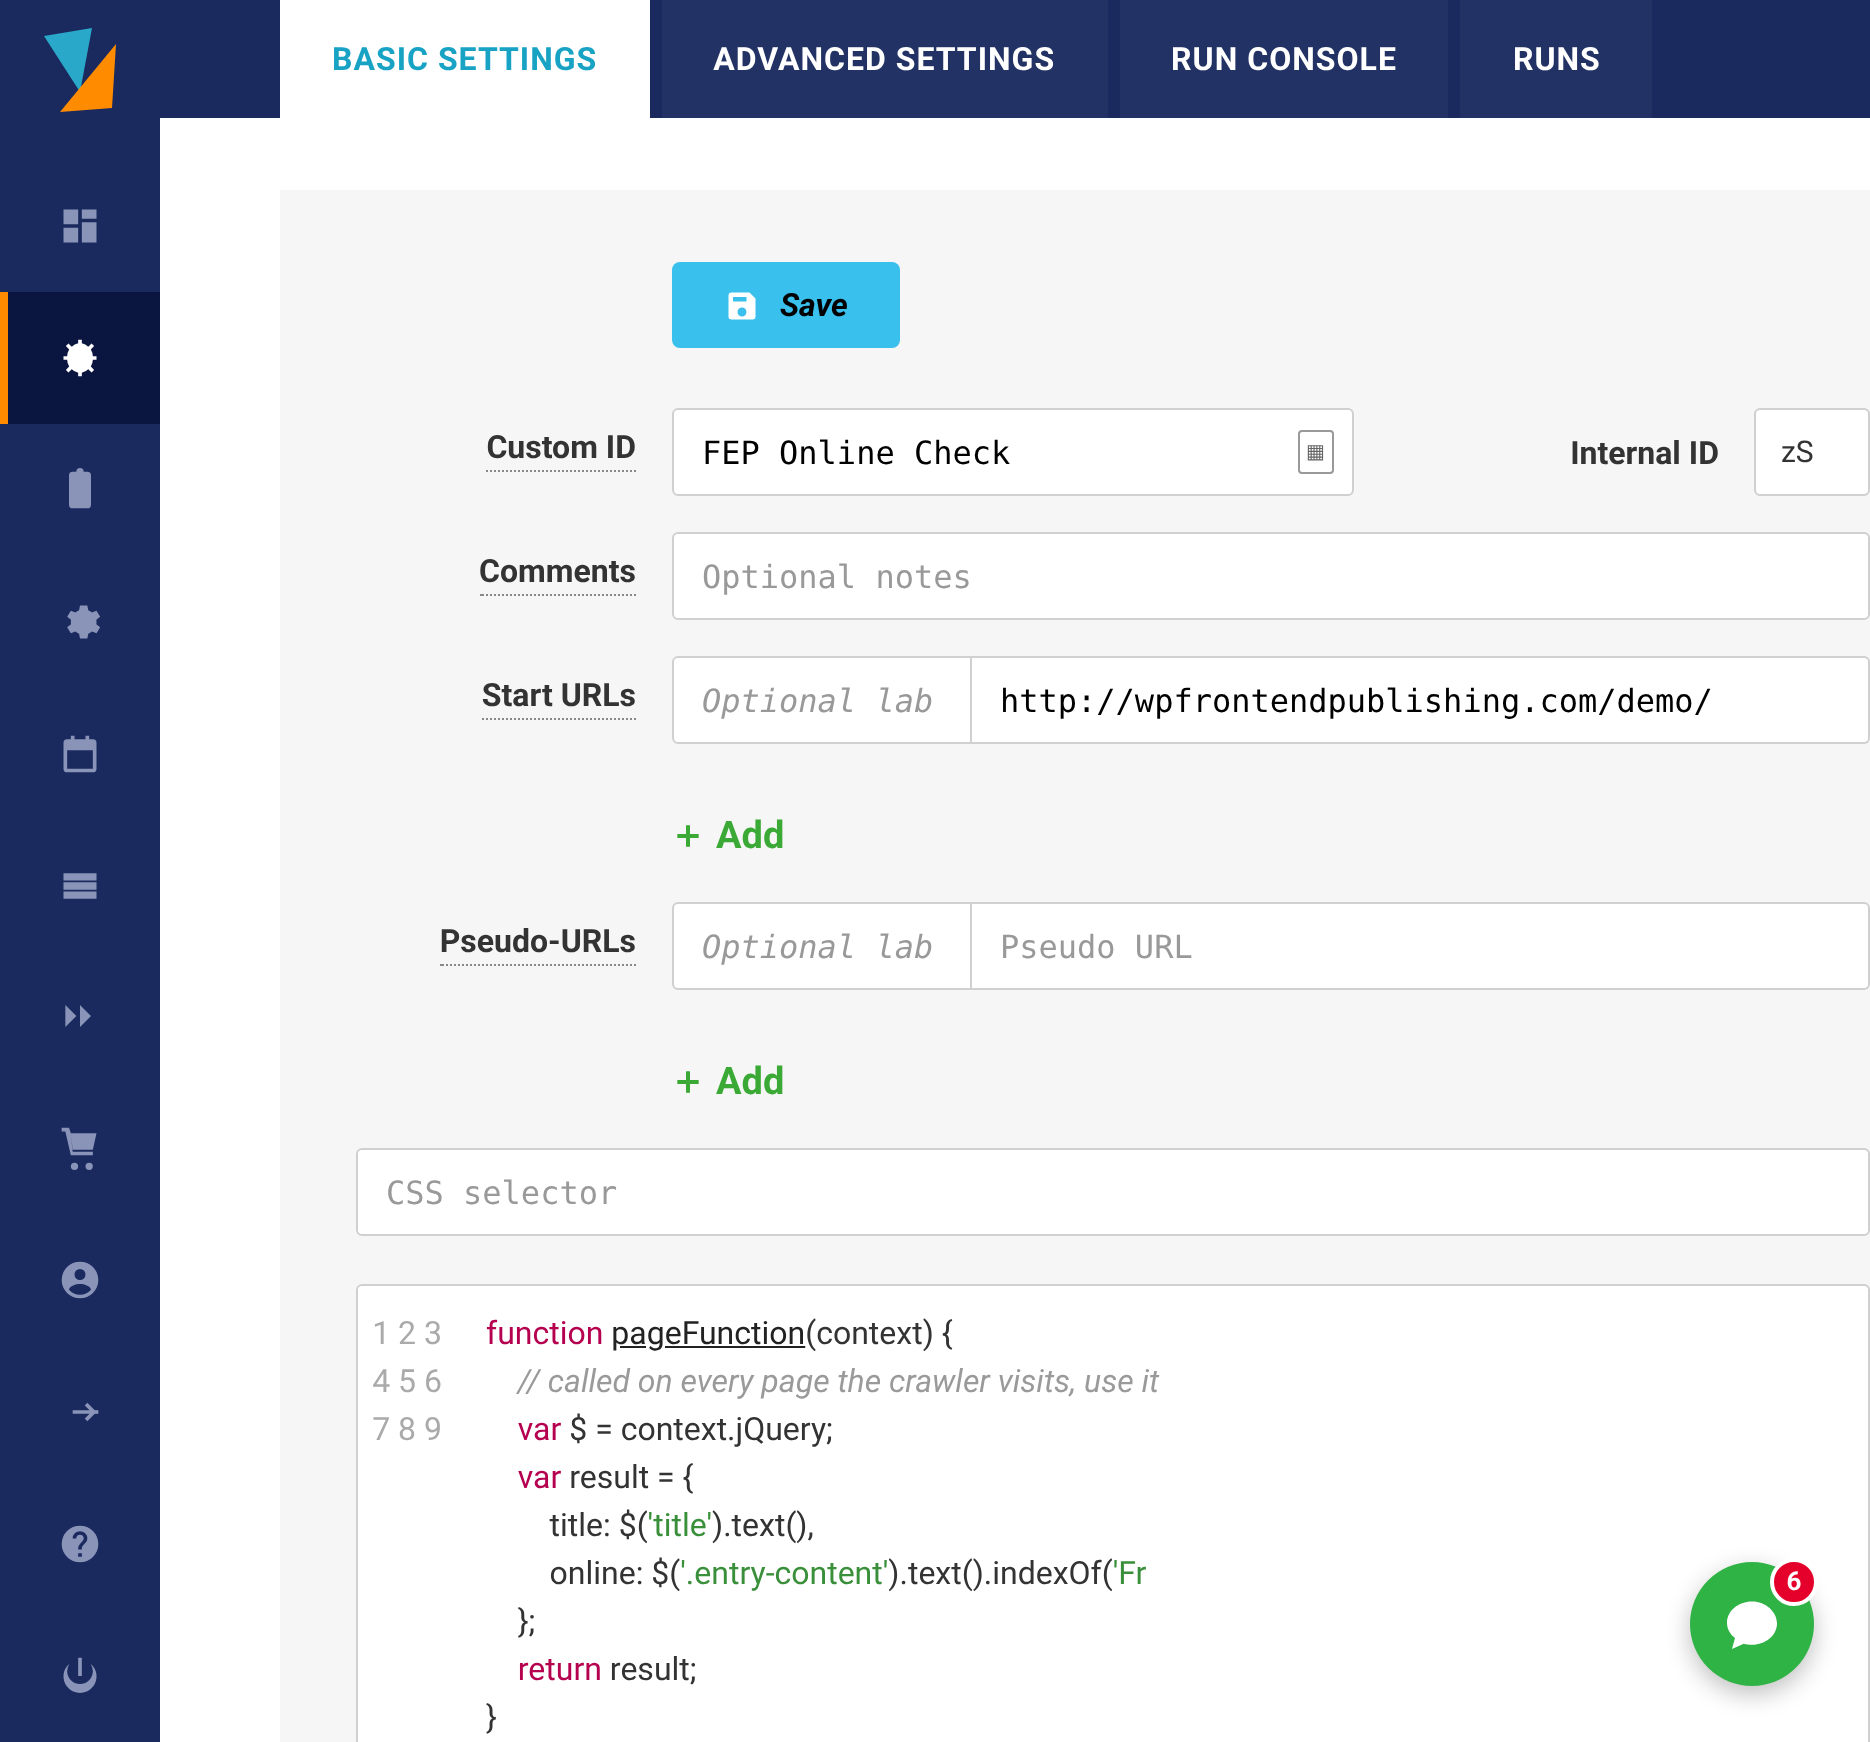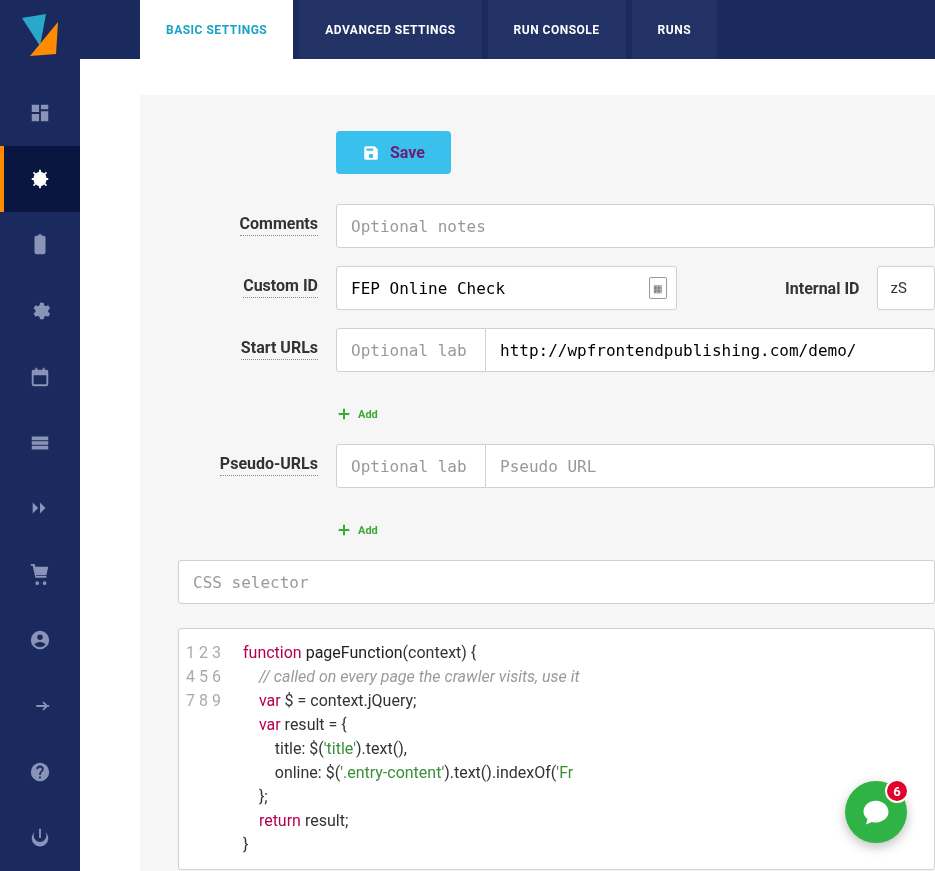--- a/index.html
+++ b/index.html
@@ -30,54 +30,54 @@
   .sidebar{position:absolute;left:0;top:0;width:80px;height:100%;background:var(--sidebar);display:flex;flex-direction:column;align-items:center;padding-top:12px;gap:0;}
   .logo{width:48px;height:48px;margin-bottom:20px;}
   .sb-item{width:100%;height:70px;display:flex;align-items:center;justify-content:center;cursor:pointer;position:relative;}
   .sb-item svg{width:22px;height:22px;fill:#8a94b8;}
   .sb-item.active{background:var(--sidebar-active);}
   .sb-item.active::before{content:"";position:absolute;left:0;top:0;bottom:0;width:4px;background:var(--orange);}
   .sb-item.active svg{fill:#fff;}
 
   
   .topbar{position:absolute;left:80px;top:0;right:0;height:59px;background:var(--navy);display:flex;align-items:flex-end;padding-left:60px;gap:6px;}
-  .tab{padding:0 26px;height:59px;display:flex;align-items:center;font-size:12px;font-weight:700;letter-spacing:.5px;color:#fff;cursor:pointer;background:rgba(255,255,255,.04);}
+  .tab{padding:0 26px;height:59px;display:flex;align-items:center;font-size:16px;font-weight:700;letter-spacing:.5px;color:#fff;cursor:pointer;background:rgba(255,255,255,.04);}
   .tab.active{background:#fff;color:var(--accent);}
 
   
   .panel-wrap{position:absolute;left:140px;top:95px;right:0;bottom:0;background:var(--panel);padding:36px 0 40px 0;overflow:hidden;}
   .panel{padding-left:38px;}
-  .save-btn{display:inline-flex;align-items:center;gap:10px;background:var(--teal-btn);color:#701a75;border:none;border-radius:4px;padding:12px 26px;font-size:16px;font-weight:700;cursor:pointer;margin-left:158px;margin-bottom:30px;}
+  .save-btn{display:inline-flex;align-items:center;gap:10px;background:var(--teal-btn);color:#000000;border:none;border-radius:4px;padding:12px 26px;font-size:16px;font-weight:700;cursor:pointer;margin-left:158px;margin-bottom:30px;font-style:italic;}
   .save-btn svg{width:18px;height:18px;fill:#fff;}
 
   .row{display:flex;align-items:flex-start;margin-bottom:18px;}
   .row .lbl-wrap{width:158px;display:flex;justify-content:flex-end;align-items:flex-start;padding-top:10px;padding-right:18px;}
   .row .lbl-wrap span{font-size:16px;font-weight:700;border-bottom:1px dotted #888;text-align:right;line-height:1.3;}
   .ctrl{flex:1;display:flex;gap:0;min-width:0;}
   input.text, .fake-input{height:44px;border:1px solid var(--border);border-radius:3px;padding:0 14px;font-size:16px;background:#fff;width:100%;}
   input.text::placeholder,.ph{color:var(--muted);}
   .mono-in{font-family:"SFMono-Regular",Consolas,Menlo,monospace;font-size:15px;}
   .group2{display:flex;width:100%;}
-  .group2 .mini{width:150px;border-top-right-radius:0;border-bottom-right-radius:0;}
+  .group2 .mini{width:150px;border-top-right-radius:0;border-bottom-right-radius:0;font-style:italic;}
   .group2 .big{flex:1;border-left:none;border-top-left-radius:0;border-bottom-left-radius:0;}
-  .add-link{display:inline-flex;align-items:center;gap:6px;color:var(--green);font-weight:700;font-size:11px;margin:16px 0 22px 158px;cursor:pointer;}
+  .add-link{display:inline-flex;align-items:center;gap:6px;color:var(--green);font-weight:700;font-size:19px;margin:16px 0 22px 158px;cursor:pointer;}
   .add-link svg{width:16px;height:16px;stroke:var(--green);stroke-width:3;fill:none;}
 
   .inline-pair{display:flex;align-items:center;gap:0;width:100%;}
   .id-box{position:relative;width:360px;}
   .id-box .chip{position:absolute;right:10px;top:50%;transform:translateY(-50%);width:18px;height:22px;border:1px solid #999;border-radius:2px;font-size:10px;display:flex;align-items:center;justify-content:center;color:#666;}
   .spacer-lbl{width:210px;text-align:right;padding:0 18px;font-size:16px;font-weight:700;}
   .mini-right{width:60px;height:44px;border:1px solid var(--border);border-radius:3px;background:#fff;display:flex;align-items:center;padding-left:12px;font-family:Consolas,monospace;font-size:15px;}
 
   
   .editor{border:1px solid var(--border);background:#fff;border-radius:3px;display:flex;font-size:16px;line-height:24px;width:100%;}
   .gutter{width:56px;text-align:right;padding:12px 14px 12px 0;color:#aaa;border-right:0;}
   .codebody{flex:1;padding:12px 0 12px 8px;white-space:pre;overflow:hidden;}
   .kw{color:var(--code-kw);}
-  .fn{color:var(--code-fn);}
+  .fn{color:var(--code-fn);text-decoration:underline;}
   .str{color:var(--code-str);}
   .cmt{color:var(--code-cmt);font-style:italic;margin-top:31px;}
 
   
   .chat{position:absolute;right:28px;bottom:28px;width:62px;height:62px;border-radius:50%;background:var(--chat);display:flex;align-items:center;justify-content:center;cursor:pointer;box-shadow:0 4px 12px rgba(0,0,0,.25);}
   .chat svg{width:30px;height:30px;fill:#fff;}
   .chat .badge{position:absolute;top:-2px;right:-2px;min-width:24px;height:24px;border-radius:12px;background:var(--badge);color:#fff;font-size:13px;font-weight:700;display:flex;align-items:center;justify-content:center;border:2px solid #fff;}
 </style>
 </head>
 <body>
@@ -173,41 +173,41 @@
     <button class="save-btn">
       <svg viewBox="0 0 24 24">
           <path d="M17 3H5a2 2 0 00-2 2v14a2 2 0 002 2h14a2 2 0 002-2V7zM12 19a3 3 0 113-3 3 3 0 01-3 3zm3-10H6V6h9z"></path>
         </svg>
       <span>Save</span>
     </button>
 
     
     <div class="row">
       <div class="lbl-wrap">
-          <span>Comments</span>
-        </div>
-      <div class="ctrl">
-        <input class="text mono-in" placeholder="Optional notes" style="">
-      </div>
-    </div>
-
-    
-    <div class="row">
-      <div class="lbl-wrap">
           <span>Custom ID</span>
         </div>
       <div class="ctrl inline-pair">
         <div class="id-box">
           <input class="text mono-in" value="FEP Online Check" style="">
           <span class="chip">▦</span>
         </div>
         <div class="spacer-lbl">Internal ID</div>
         <div class="mini-right mono">
             <span>zS</span>
           </div>
+      </div>
+    </div>
+
+    
+    <div class="row">
+      <div class="lbl-wrap">
+          <span>Comments</span>
+        </div>
+      <div class="ctrl">
+        <input class="text mono-in" placeholder="Optional notes" style="">
       </div>
     </div>
 
     
     <div class="row">
       <div class="lbl-wrap">
           <span>Start URLs</span>
         </div>
       <div class="ctrl group2">
         <input class="text mono-in mini" placeholder="Optional lab" style="">

